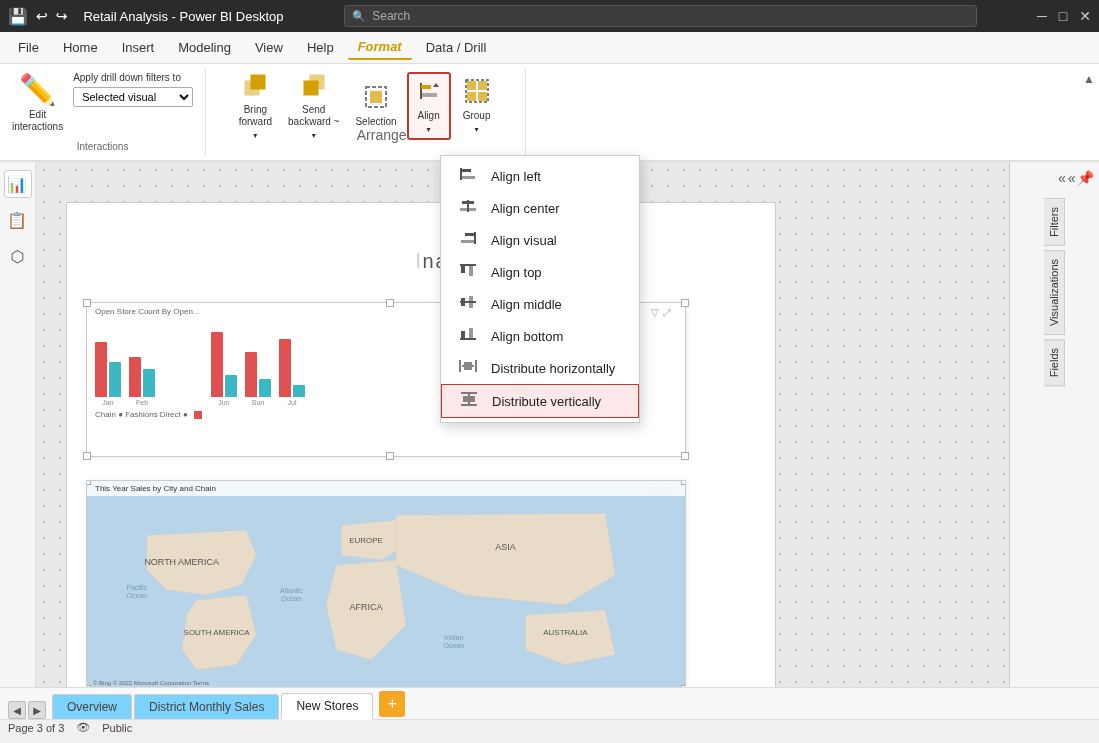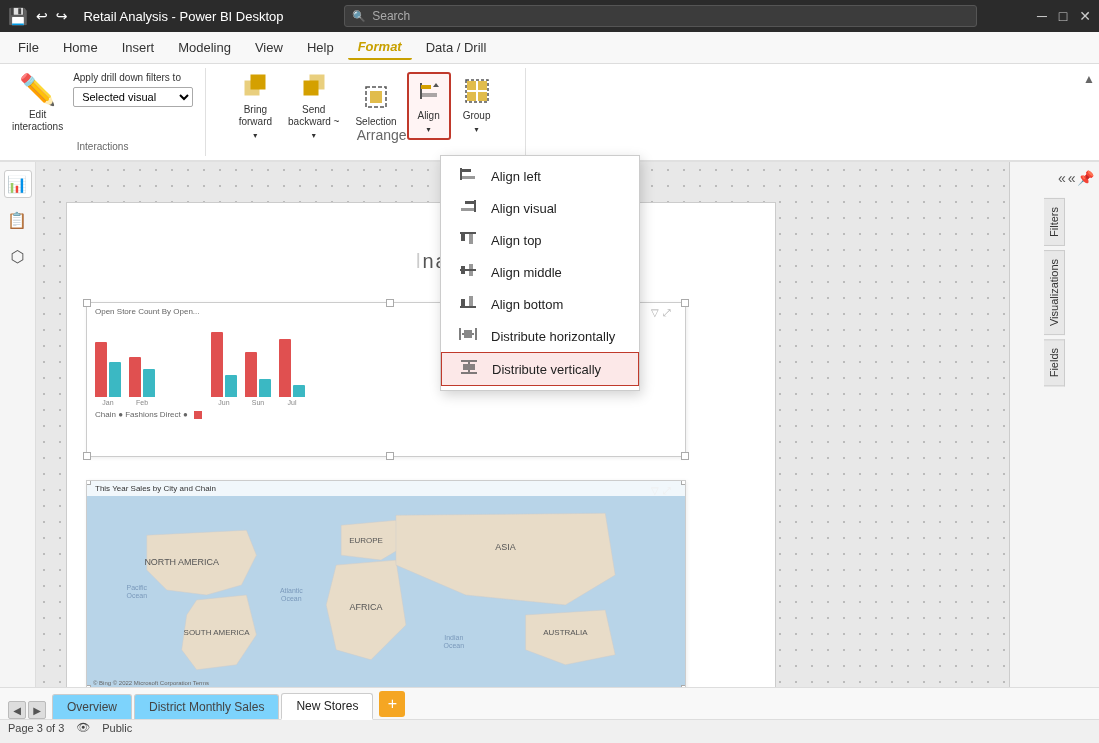--- a/index.html
+++ b/index.html
@@ -475,20 +475,30 @@
 <div class="dropdown-overlay">
   <div class="dropdown-item">
     <span class="dropdown-item-icon">
       <svg width="18" height="14" viewBox="0 0 18 14">
           <line x1="2" y1="1" x2="2" y2="13" stroke="#555" stroke-width="2"></line>
           <rect x="2" y="2" width="10" height="3" fill="#555"></rect>
           <rect x="2" y="9" width="14" height="3" fill="#555" opacity="0.6"></rect>
         </svg>
     </span>
     <span>Align left</span>
+  </div>
+  <div class="dropdown-item">
+    <span class="dropdown-item-icon">
+      <svg width="18" height="14" viewBox="0 0 18 14">
+          <line x1="9" y1="1" x2="9" y2="13" stroke="#555" stroke-width="2"></line>
+          <rect x="3" y="2" width="12" height="3" fill="#555"></rect>
+          <rect x="1" y="9" width="16" height="3" fill="#555" opacity="0.6"></rect>
+        </svg>
+    </span>
+    <span>Align center</span>
   </div>
   <div class="dropdown-item">
     <span class="dropdown-item-icon">
       <svg width="18" height="14" viewBox="0 0 18 14">
           <line x1="16" y1="1" x2="16" y2="13" stroke="#555" stroke-width="2"></line>
           <rect x="6" y="2" width="10" height="3" fill="#555"></rect>
           <rect x="2" y="9" width="14" height="3" fill="#555" opacity="0.6"></rect>
         </svg>
     </span>
     <span>Align visual</span>

